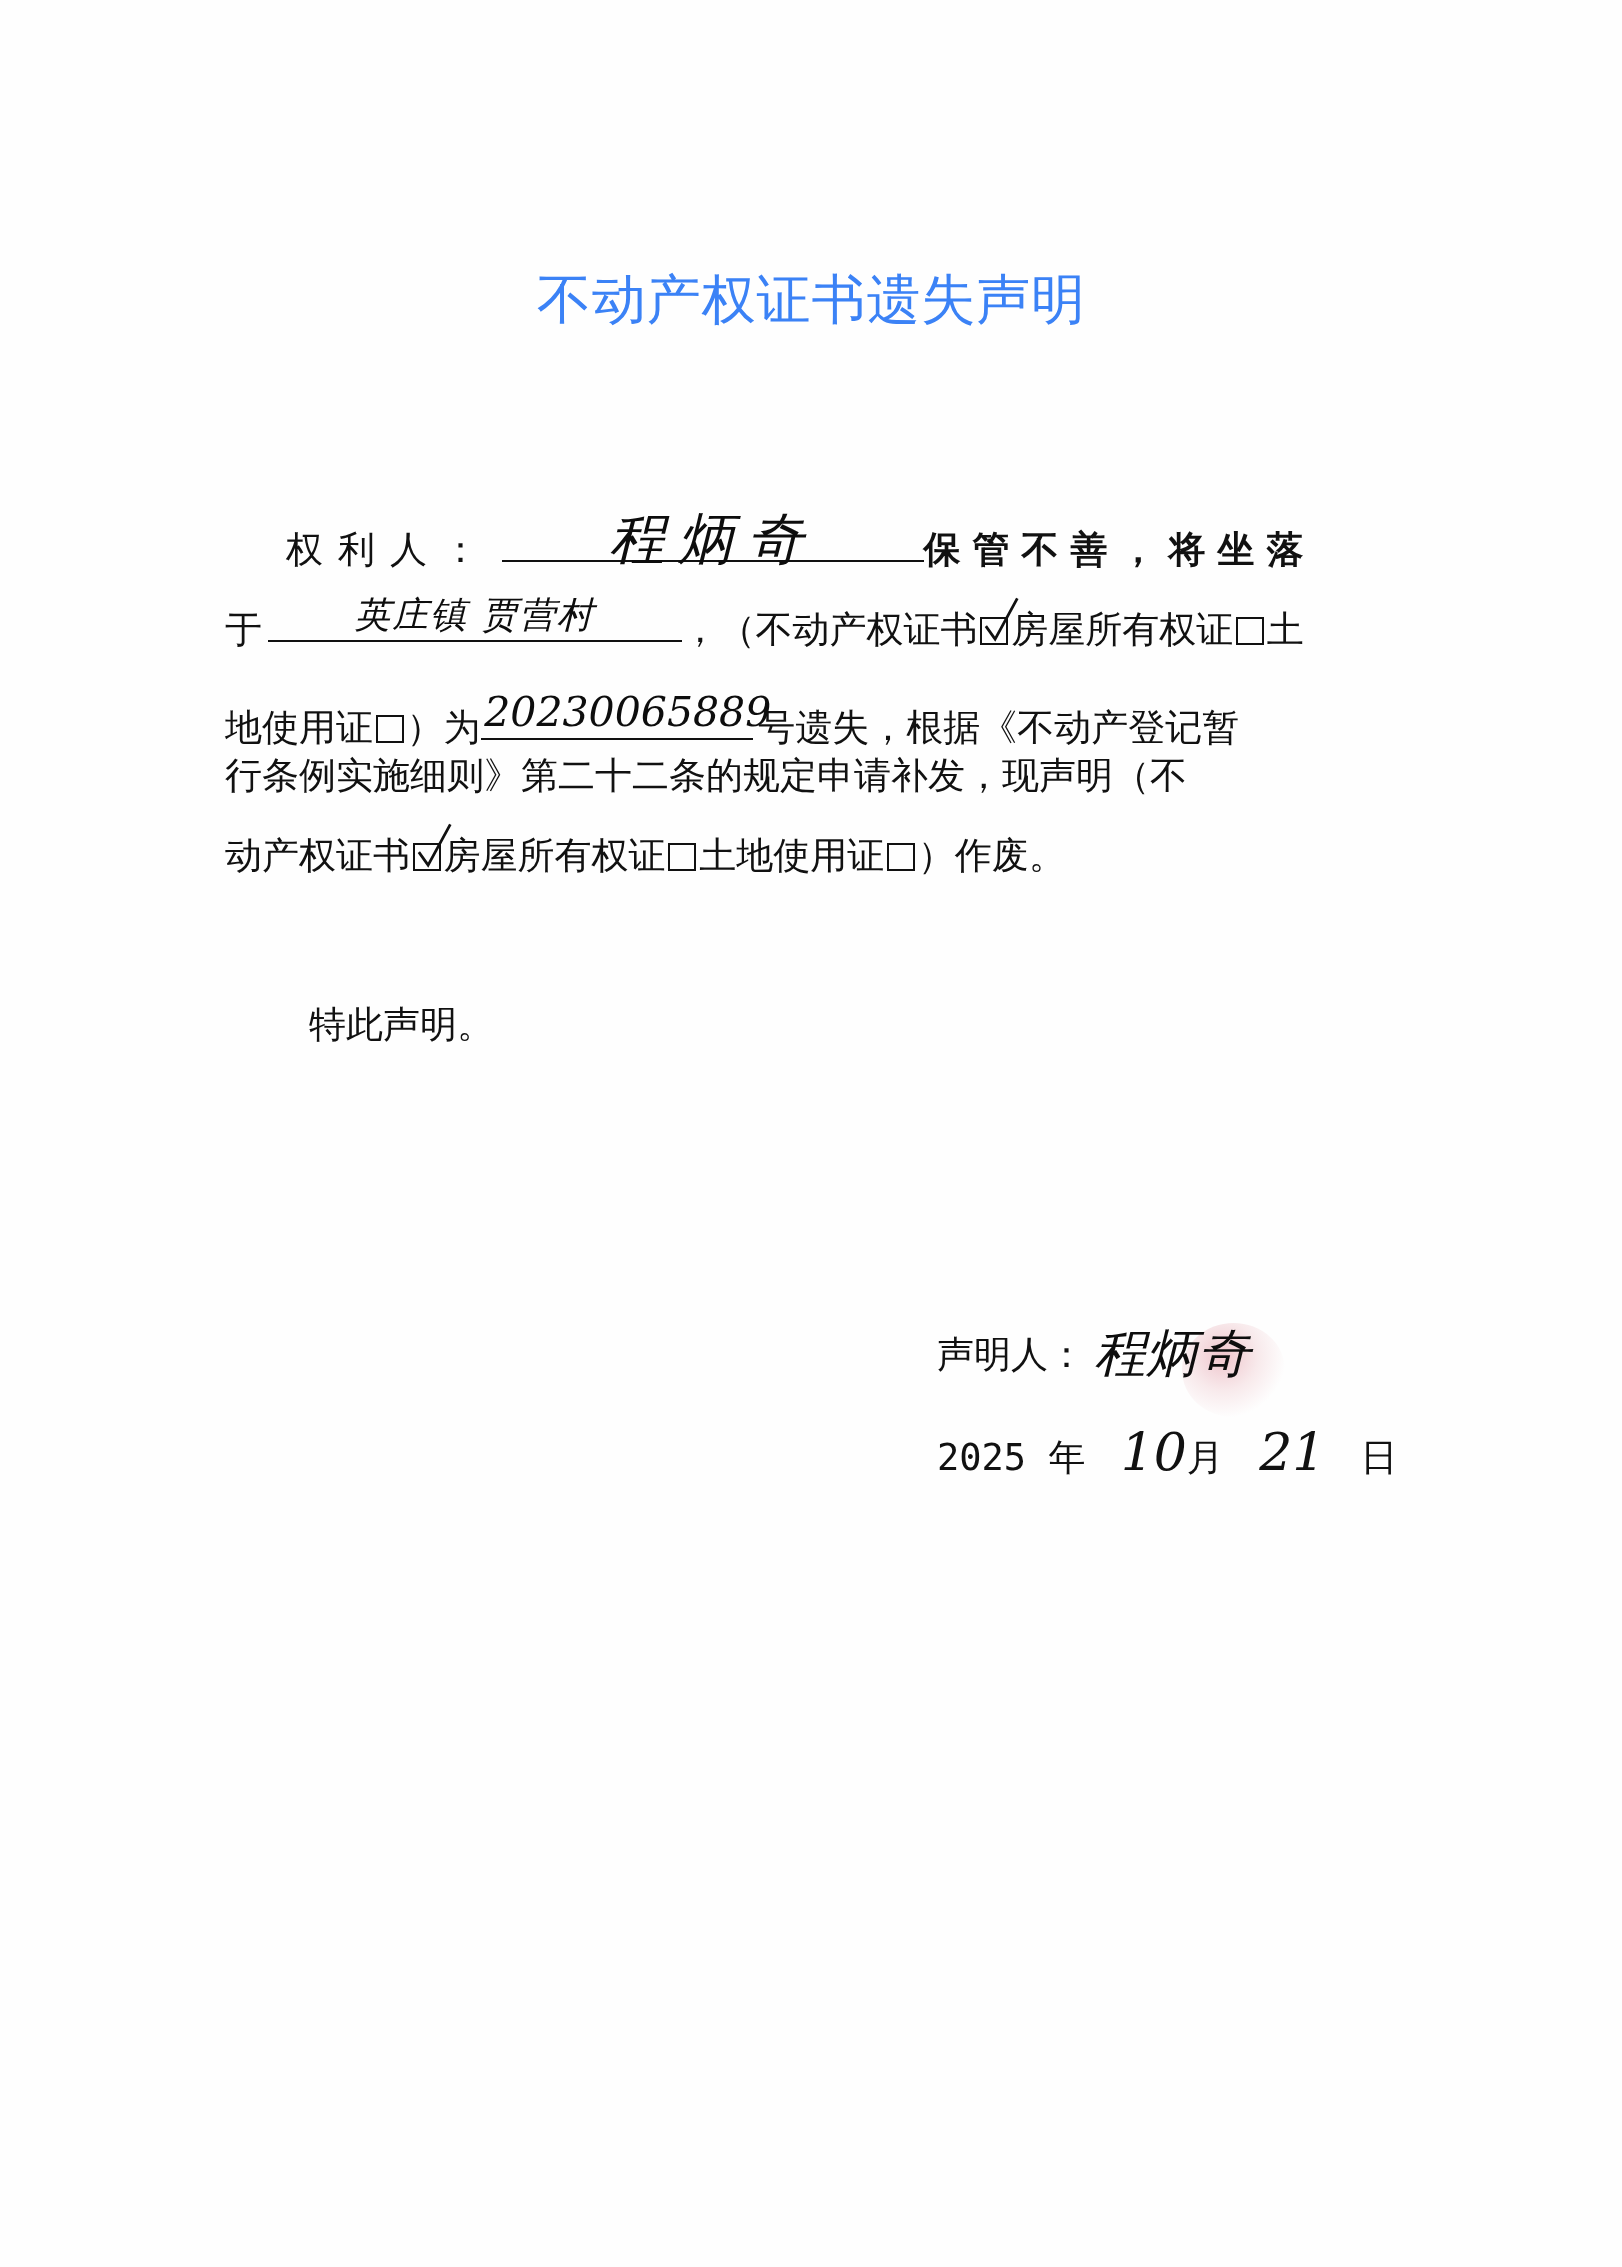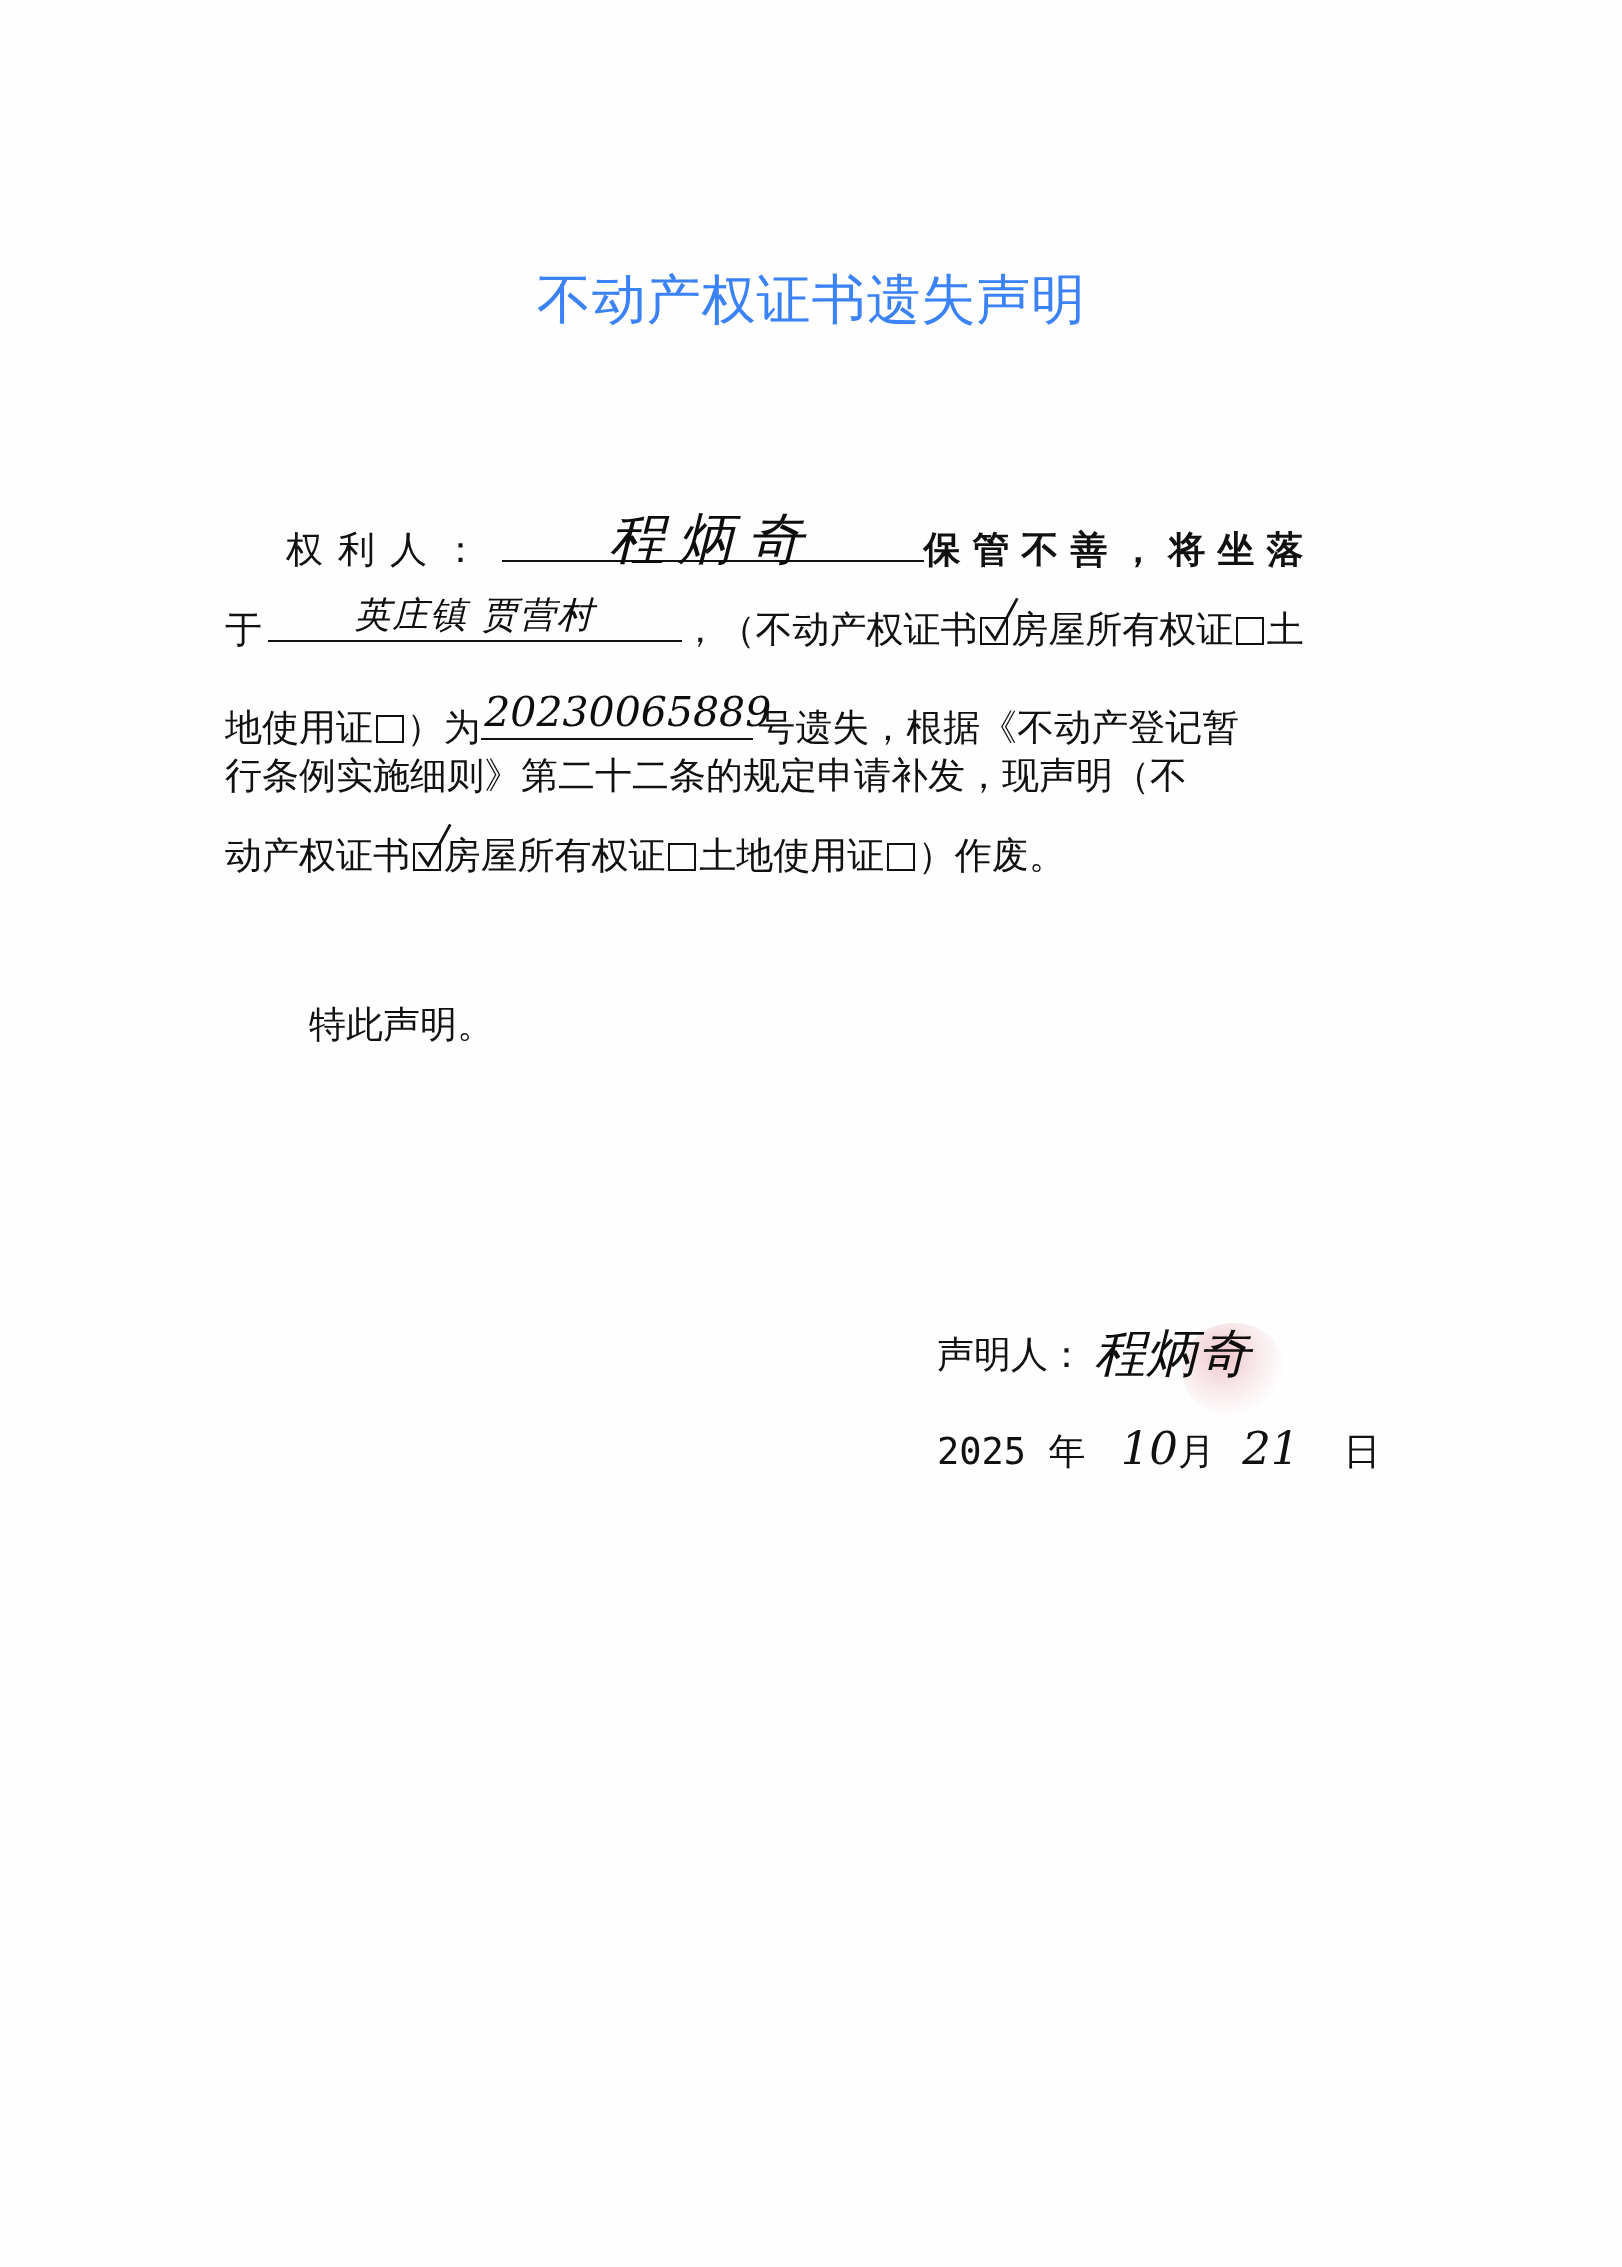--- a/index.html
+++ b/index.html
@@ -98,21 +98,21 @@
       width: 103px;
       height: 94px;
       border-radius: 50%;
       background: radial-gradient(ellipse at 40% 35%, rgba(210,90,110,0.35) 0%, rgba(220,140,150,0.18) 40%, rgba(255,255,255,0) 72%);
     }
     .date-row { position: relative; white-space: nowrap; font-family: "DejaVu Sans Mono", "Liberation Mono", monospace; }
     .date-row .cn { font-family: "DejaVu Sans", sans-serif; }
     .hand-num {
       font-family: "DejaVu Serif", serif;
       font-style: italic;
-      font-size: 45px;
+      font-size: 52px;
       display: inline-block;
     }
   </style>
 </head>
 <body>
 
 <div class="page">
 
   <div class="title">不动产权证书遗失声明</div>
 
@@ -145,19 +145,19 @@
   <div class="signature-block">
     <div class="sig-row">
       <span>声明人：</span>
       <div class="fingerprint"></div>
       <span class="sig-name">程炳奇</span>
     </div>
     <div class="date-row" style="margin-top:17px;">
       <span>2025</span>
       <span class="cn">年</span>
       <span class="hand-num" style="margin-left:13px;">10</span><span class="cn">月</span>
-      <span class="hand-num" style="margin-left:5px; width:66px;">21</span>
+      <span class="hand-num" style="margin-left:13px; width:66px;">21</span>
       <span class="cn" style="margin-left:13px;">日</span>
     </div>
   </div>
 
 </div>
 
 
 </body></html>

